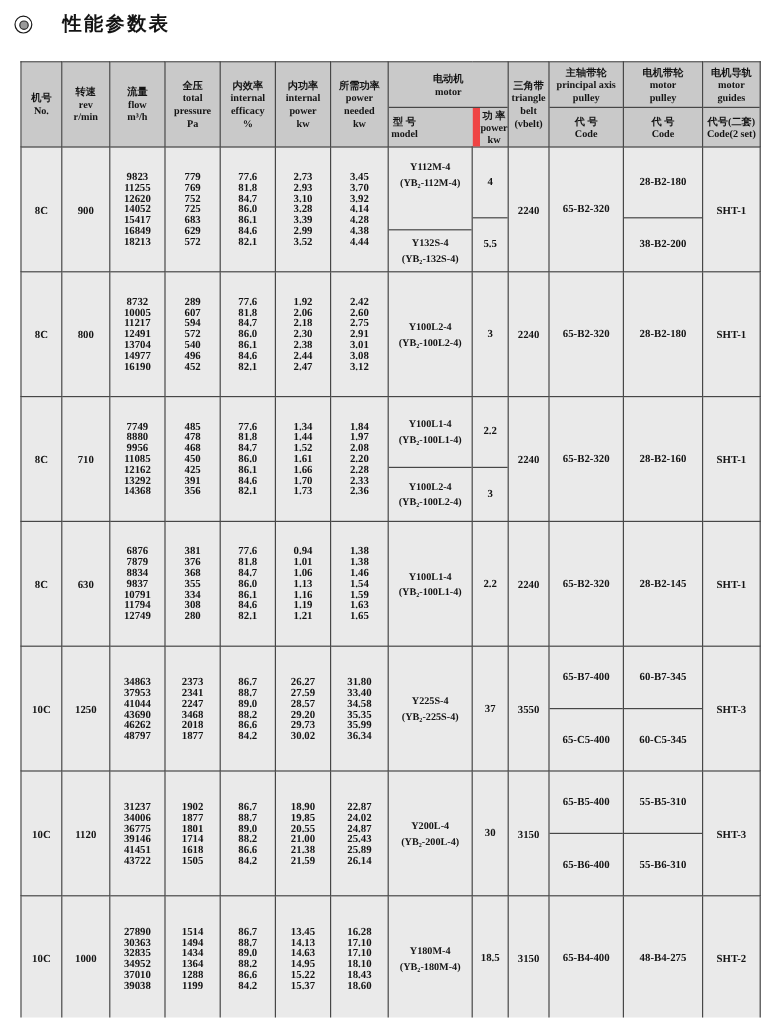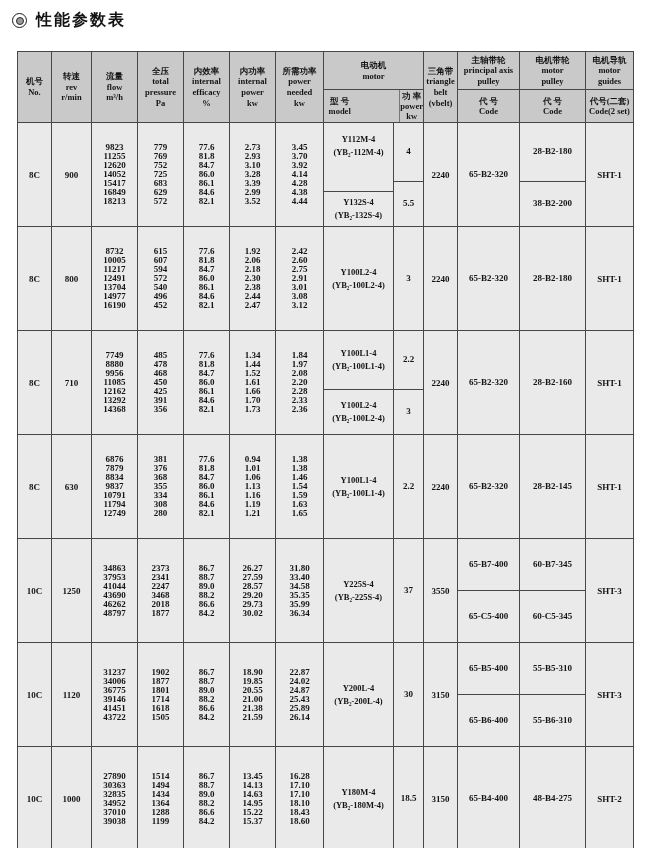--- a/index.html
+++ b/index.html
@@ -2,40 +2,40 @@
 <html><head>
 <meta charset="utf-8">
 <style>
   html,body{margin:0;padding:0;}
   body{
     width:650px;height:848px;background:#ffffff;
     font-family:"Liberation Serif","DejaVu Serif",serif;
     color:#141414;overflow:hidden;
   }
   
-  .title-row{display:flex;align-items:center;gap:9px;padding:10px 4px 0 12px;}
+  .title-row{display:flex;align-items:center;gap:25px;padding:10px 4px 0 12px;}
   .bullet{width:13px;height:13px;border:1.5px solid #1a1a1a;border-radius:50%;
           display:flex;align-items:center;justify-content:center;flex:0 0 auto;}
   .bullet-inner{width:6px;height:6px;border:1.5px solid #2a2a2a;border-radius:50%;background:#9a9a9a;}
   .title-zh{font-size:16px;font-weight:bold;letter-spacing:2px;}
   .title-en{font-size:15px;font-weight:bold;letter-spacing:.5px;}
   
   table.perf{border-collapse:collapse;table-layout:fixed;margin:20px 0 0 17px;width:616px;}
   th,td{border:1px solid #474747;padding:0;}
   thead th{background:#c9c9c9;font-size:8.5px;font-weight:bold;vertical-align:middle;}
   tbody td{background:#eaeaea;font-weight:bold;vertical-align:middle;}
   .pre{white-space:pre-line;}
   
   .hfill{height:70px;display:flex;align-items:center;justify-content:center;text-align:center;line-height:1.25;}
   .hsplit{height:70px;display:flex;flex-direction:column;}
   .htop{flex:38;display:flex;align-items:center;justify-content:center;text-align:center;line-height:1.25;}
   .hbot{flex:32;border-top:1px solid #474747;display:flex;align-items:center;justify-content:center;text-align:center;line-height:1.25;}
   .hrow{padding:0;gap:44px;}
   .hm-model{flex:70;align-self:stretch;display:flex;align-items:center;justify-content:center;text-align:center;}
-  .hm-power{flex:30;align-self:stretch;border-left:1px solid #ef4444;display:flex;align-items:center;justify-content:center;text-align:center;line-height:1.2;}
+  .hm-power{flex:30;align-self:stretch;border-left:6px solid #ef4444;display:flex;align-items:center;justify-content:center;text-align:center;line-height:1.2;}
   
   td.block{height:103px;font-size:9px;text-align:center;}
   .cell-fill{height:103px;display:flex;align-items:center;justify-content:center;text-align:center;white-space:pre-line;}
   .stack{height:103px;display:flex;flex-direction:column;justify-content:center;}
   .stline{text-align:center;line-height:1;}
   .vsplit{height:103px;display:flex;flex-direction:column;}
   .vseg{display:flex;align-items:center;justify-content:center;text-align:center;white-space:pre-line;line-height:1.5;}
   .vseg + .vseg{border-top:1px solid #474747;}
   td.c-model{font-size:8.5px;}
 </style>
@@ -260,21 +260,21 @@
             <div class="stline">10005</div>
             <div class="stline">11217</div>
             <div class="stline">12491</div>
             <div class="stline">13704</div>
             <div class="stline">14977</div>
             <div class="stline">16190</div>
           </div>
         </td>
         <td class="block c-press">
           <div class="stack">
-            <div class="stline">615</div>
+            <div class="stline">289</div>
             <div class="stline">607</div>
             <div class="stline">594</div>
             <div class="stline">572</div>
             <div class="stline">540</div>
             <div class="stline">496</div>
             <div class="stline">452</div>
           </div>
         </td>
         <td class="block c-eff">
           <div class="stack">

